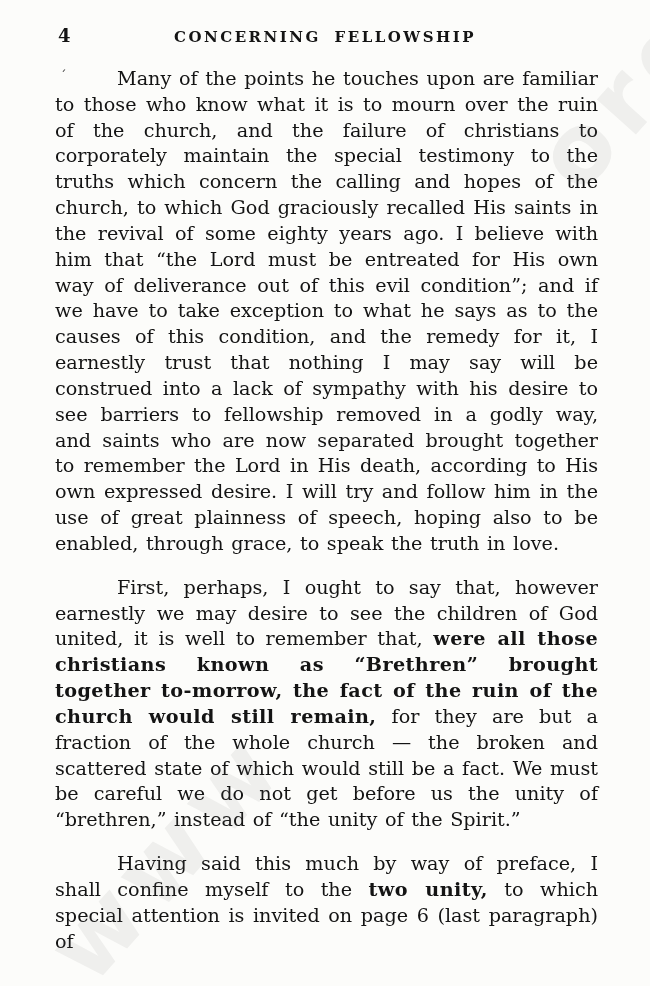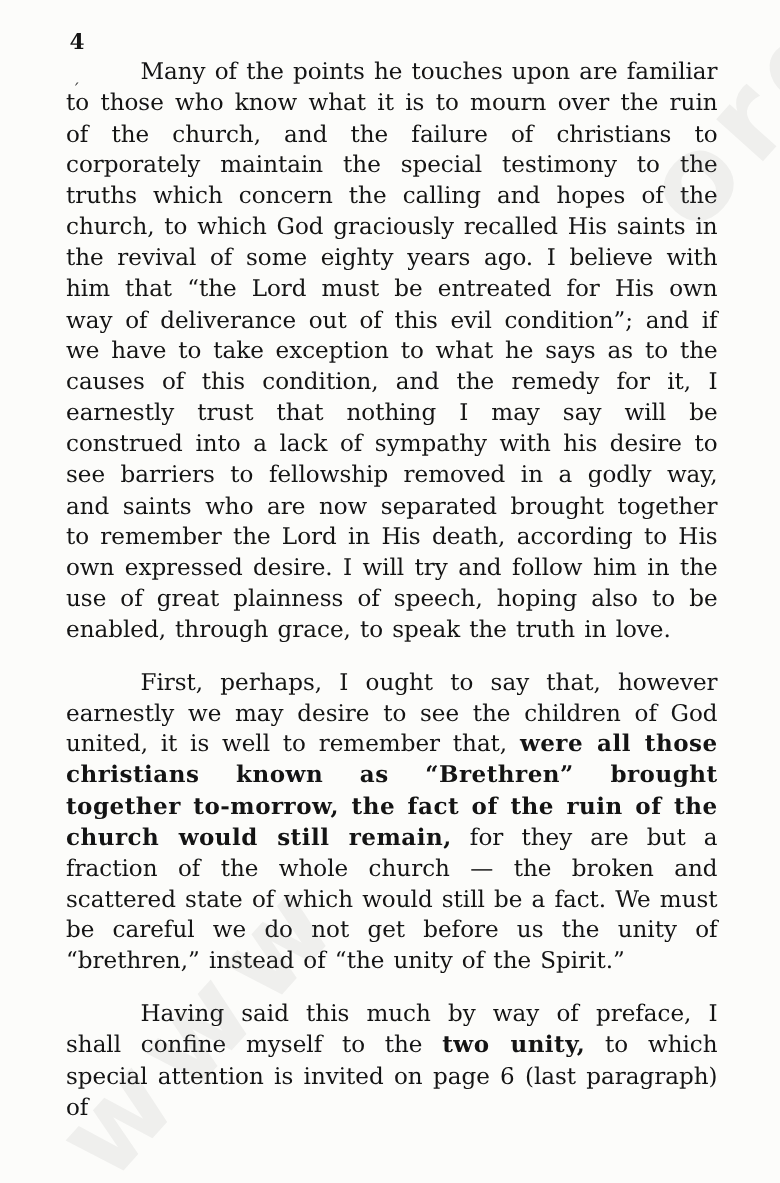--- a/index.html
+++ b/index.html
@@ -80,20 +80,21 @@
 </head>
 <body>
 
 <div class="page">
 
   <span class="watermark-fragment wm-bottom-left">www</span>
   <span class="watermark-fragment wm-top-right">org</span>
 
   <header class="page-header">
     <span class="page-number">4</span>
+    <span class="running-title">CONCERNING FELLOWSHIP</span>
   </header>
 
   <span class="scan-artifact">ˊ</span>
 
   <main class="page-body">
     <p class="para"><span>Many of the points he touches upon are familiar to those who know what it is to mourn over the ruin of the church, and the failure of christians to corporately maintain the special testimony to the truths which concern the calling and hopes of the church, to which God graciously recalled His saints in the revival of some eighty years ago.  I believe with him that “the Lord must be entreated for His own way of deliverance out of this evil condition”; and if we have to take exception to what he says as to the causes of this condition, and the remedy for it, I earnestly trust that nothing I may say will be construed into a lack of sympathy with his desire to see barriers to fellowship removed in a godly way, and saints who are now separated brought together to remember the Lord in His death, according to His own expressed desire.  I will try and follow him in the use of great plainness of speech, hoping also to be enabled, through grace, to speak the truth in love.</span></p>
     <p class="para"><span>First, perhaps, I ought to say that, however earnestly we may desire to see the children of God united, it is well to remember that, </span><span class="run-bold">were all those christians known as “Brethren” brought together to-morrow, the fact of the ruin of the church would still remain,</span><span> for they are but a fraction of the whole church — the broken and scattered state of which would still be a fact.  We must be careful we do not get before us the unity of “brethren,” instead of “the unity of the Spirit.”</span></p>
     <p class="para"><span>Having said this much by way of preface, I shall confine myself to the </span><span class="run-bold">two unity,</span><span> to which special attention is invited on page 6 (last paragraph) of</span></p>
   </main>
 

